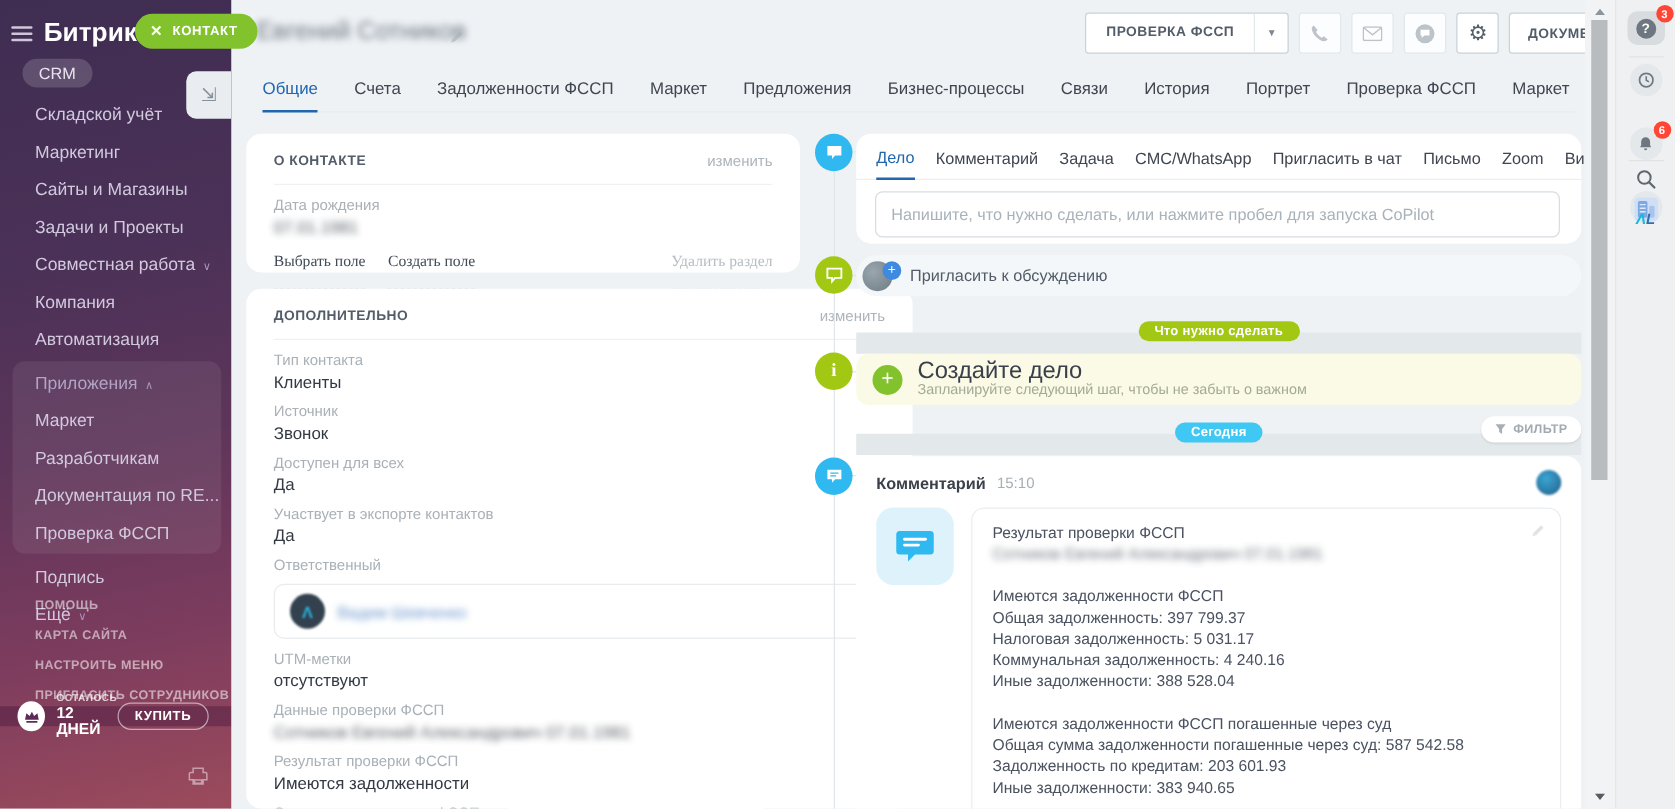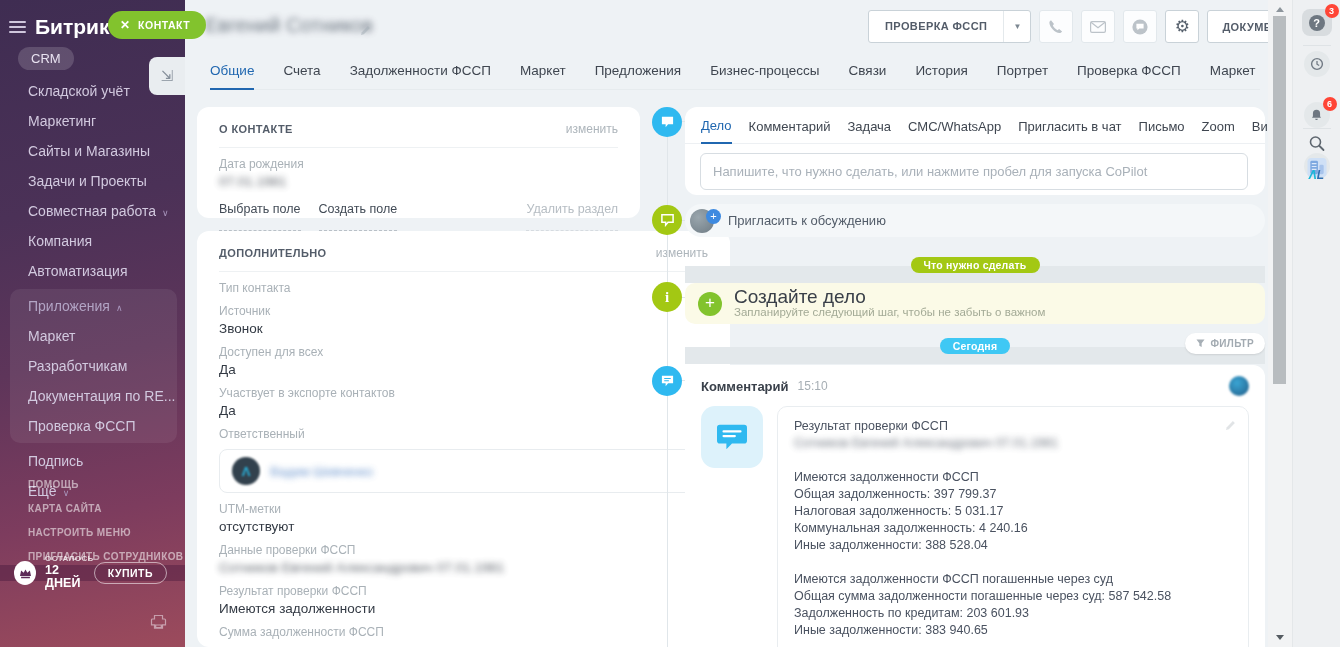--- a/index.html
+++ b/index.html
@@ -74,21 +74,21 @@
   .edit-link { font-size:12px; color:#adb5bb; }
   .card-divider { height:1px; background:#eef1f3; margin:0 22px; }
   .about { left:197px; top:107px; width:443px; height:111px; }
   .details { left:197px; top:231px; width:533px; height:416px; overflow:hidden; }
   .f { margin:9px 22px 0; }
   .f .flabel { font-size:12px; color:#a9b1b7; margin-bottom:3px; }
   .f .fvalue { font-size:13.5px; color:#333a44; }
   .f .fvalue.blurred { filter:blur(3px); opacity:.8; }
   .links-row { display:flex; justify-content:space-between; padding:13px 22px 0; }
   .links-left { display:flex; gap:18px; }
-  .dashed { font-size:12.5px; color:#424b56; border-bottom:1px dashed #b9c0c7; padding-bottom:14px; }
+  .dashed { font-size:12.5px; color:#424b56; border-bottom:1px dashed #b9c0c7; padding-bottom:14px;font-family:Liberation Serif, serif; }
   .dashed.muted { color:#b6bdc3; border-color:#d6dbe0; }
   .resp-box { margin:8px 22px 0; border:1px solid #e8ecef; border-radius:8px; height:44px;
     display:flex; align-items:center; padding:0 12px; gap:10px; }
   .resp-avatar { width:28px; height:28px; border-radius:50%; background:#32414d; color:#29b5e0;
     font-size:13px; font-weight:bold; display:flex; align-items:center; justify-content:center; filter:blur(1px); }
   .resp-name { font-size:13px; color:var(--link-blue); filter:blur(3px); opacity:.85; }
 
   
   .rail-line { position:absolute; left:667px; top:120px; bottom:0; width:1px; background:#e0e6ea; }
   .rail-stub { position:absolute; left:667px; width:18px; height:1px; background:#e0e6ea; }
@@ -318,20 +318,21 @@
 </div>
 
 <div class="card details">
   <div class="card-head">
     <span class="card-title">ДОПОЛНИТЕЛЬНО</span>
     <span class="edit-link">изменить</span>
   </div>
   <div class="card-divider"></div>
   <div class="f">
       <div class="flabel">Тип контакта</div>
+      <div class="fvalue">Клиенты</div>
     </div>
   <div class="f">
       <div class="flabel">Источник</div>
       <div class="fvalue">Звонок</div>
     </div>
   <div class="f">
       <div class="flabel">Доступен для всех</div>
       <div class="fvalue">Да</div>
     </div>
   <div class="f">

